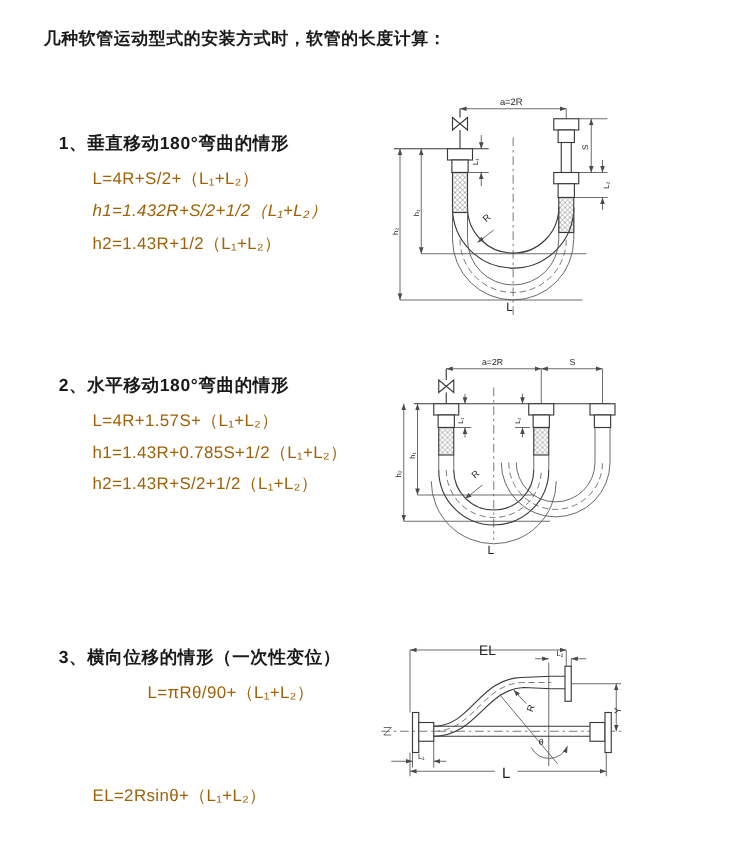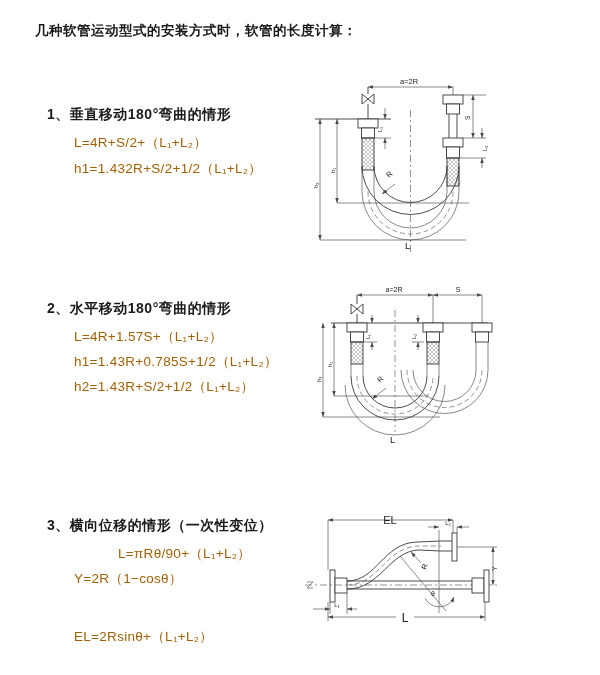--- a/index.html
+++ b/index.html
@@ -19,30 +19,30 @@
 </style>
 </head>
 <body>
 
 <div class="page">
 
   <div class="title">几种软管运动型式的安装方式时，软管的长度计算：</div>
 
   <div class="heading" style="left:47px;top:106px;">1、垂直移动180°弯曲的情形</div>
   <div class="formula" style="left:74px;top:134px;">L=4R+S/2+（L₁+L₂）</div>
-  <div class="formula" style="left:74px;top:160px;">h1=1.432R+S/2+1/2（L₁+L₂）</div>
+  <div class="formula" style="left:74px;top:160px;font-style:italic;">h1=1.432R+S/2+1/2（L₁+L₂）</div>
+  <div class="formula" style="left:74px;top:186px;">h2=1.43R+1/2（L₁+L₂）</div>
 
   <div class="heading" style="left:47px;top:300px;">2、水平移动180°弯曲的情形</div>
   <div class="formula" style="left:74px;top:328px;">L=4R+1.57S+（L₁+L₂）</div>
   <div class="formula" style="left:74px;top:353px;">h1=1.43R+0.785S+1/2（L₁+L₂）</div>
   <div class="formula" style="left:74px;top:378px;">h2=1.43R+S/2+1/2（L₁+L₂）</div>
 
   <div class="heading" style="left:47px;top:517px;">3、横向位移的情形（一次性变位）</div>
   <div class="formula" style="left:74px;top:545px;margin-left:44px;">L=πRθ/90+（L₁+L₂）</div>
-  <div class="formula" style="left:74px;top:570px;">Y=2R（1−cosθ）</div>
   <div class="formula" style="left:74px;top:628px;">EL=2Rsinθ+（L₁+L₂）</div>
 
   <svg style="left:312px;top:70px;" width="288" height="192" viewBox="0 0 288 192">
     <defs>
       <marker id="ar1" viewBox="0 0 10 10" refX="9" refY="5" markerWidth="9" markerHeight="9" orient="auto-start-reverse">
         <path d="M0,1.8 L9,5 L0,8.2 Z" fill="#4a4a4a"></path>
       </marker>
       <pattern id="br1" width="4" height="4" patternUnits="userSpaceOnUse">
         <path d="M0,4 L4,0 M0,0 L4,4" stroke="#8a8a8a" stroke-width="0.5"></path>
       </pattern>

